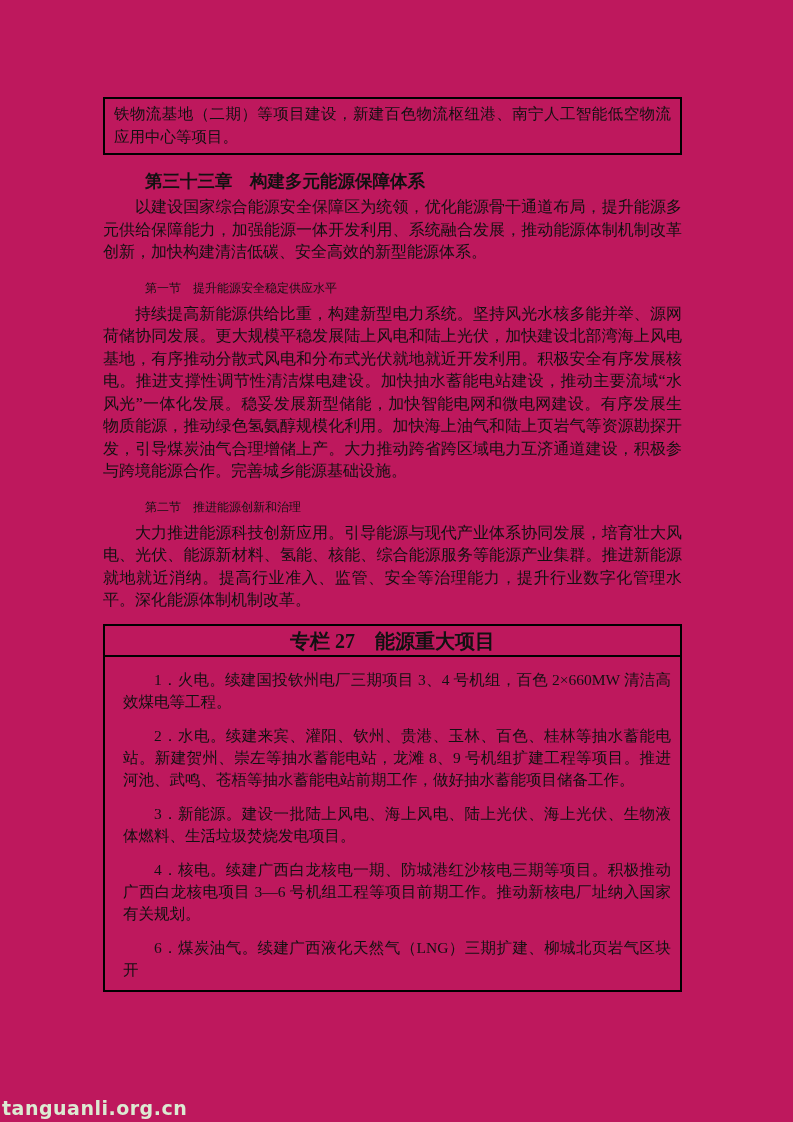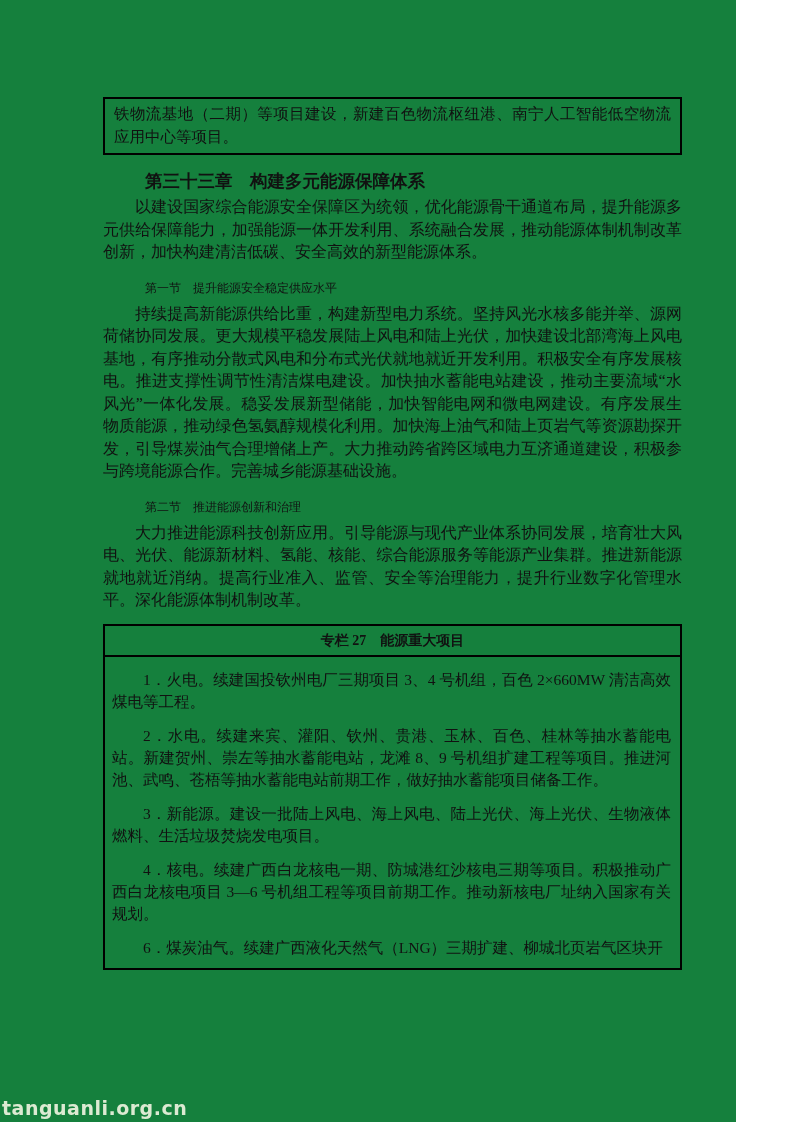--- a/index.html
+++ b/index.html
@@ -1,19 +1,19 @@
 <!DOCTYPE html>
 <html lang="zh"><head>
 <meta charset="utf-8">
 <style>
   html,body { margin:0; padding:0; background:#ffffff; }
   .page {
     position:relative;
-    width:736px; height:1122px;
-    background:#15803d;
+    width:793px; height:1122px;
+    background:#be185d;
     overflow:hidden;
     font-family:"Liberation Serif","DejaVu Serif",serif;
     color:#111111;
   }
   .content {
     position:absolute;
     left:103px; top:97px;
     width:579px;
   }
   .cont-box {
@@ -42,26 +42,26 @@
     font-weight:normal;
     line-height:20px;
   }
   .panel {
     margin-top:12px;
     border:2px solid #000000;
   }
   .panel-title {
     text-align:center;
     font-weight:bold;
-    font-size:14px;
+    font-size:20px;
     line-height:20px;
     padding:5px 0 4px 0;
     border-bottom:2px solid #000000;
   }
-  .panel-body { padding:0 9px 9px 7px; }
+  .panel-body { padding:0 9px 9px 18px; }
   .panel-item {
     margin:12px 0 0 0;
     font-size:15.5px;
     line-height:22px;
     text-indent:2em;
     text-align:justify;
   }
   .watermark {
     position:absolute;
     left:2px; bottom:3px;

